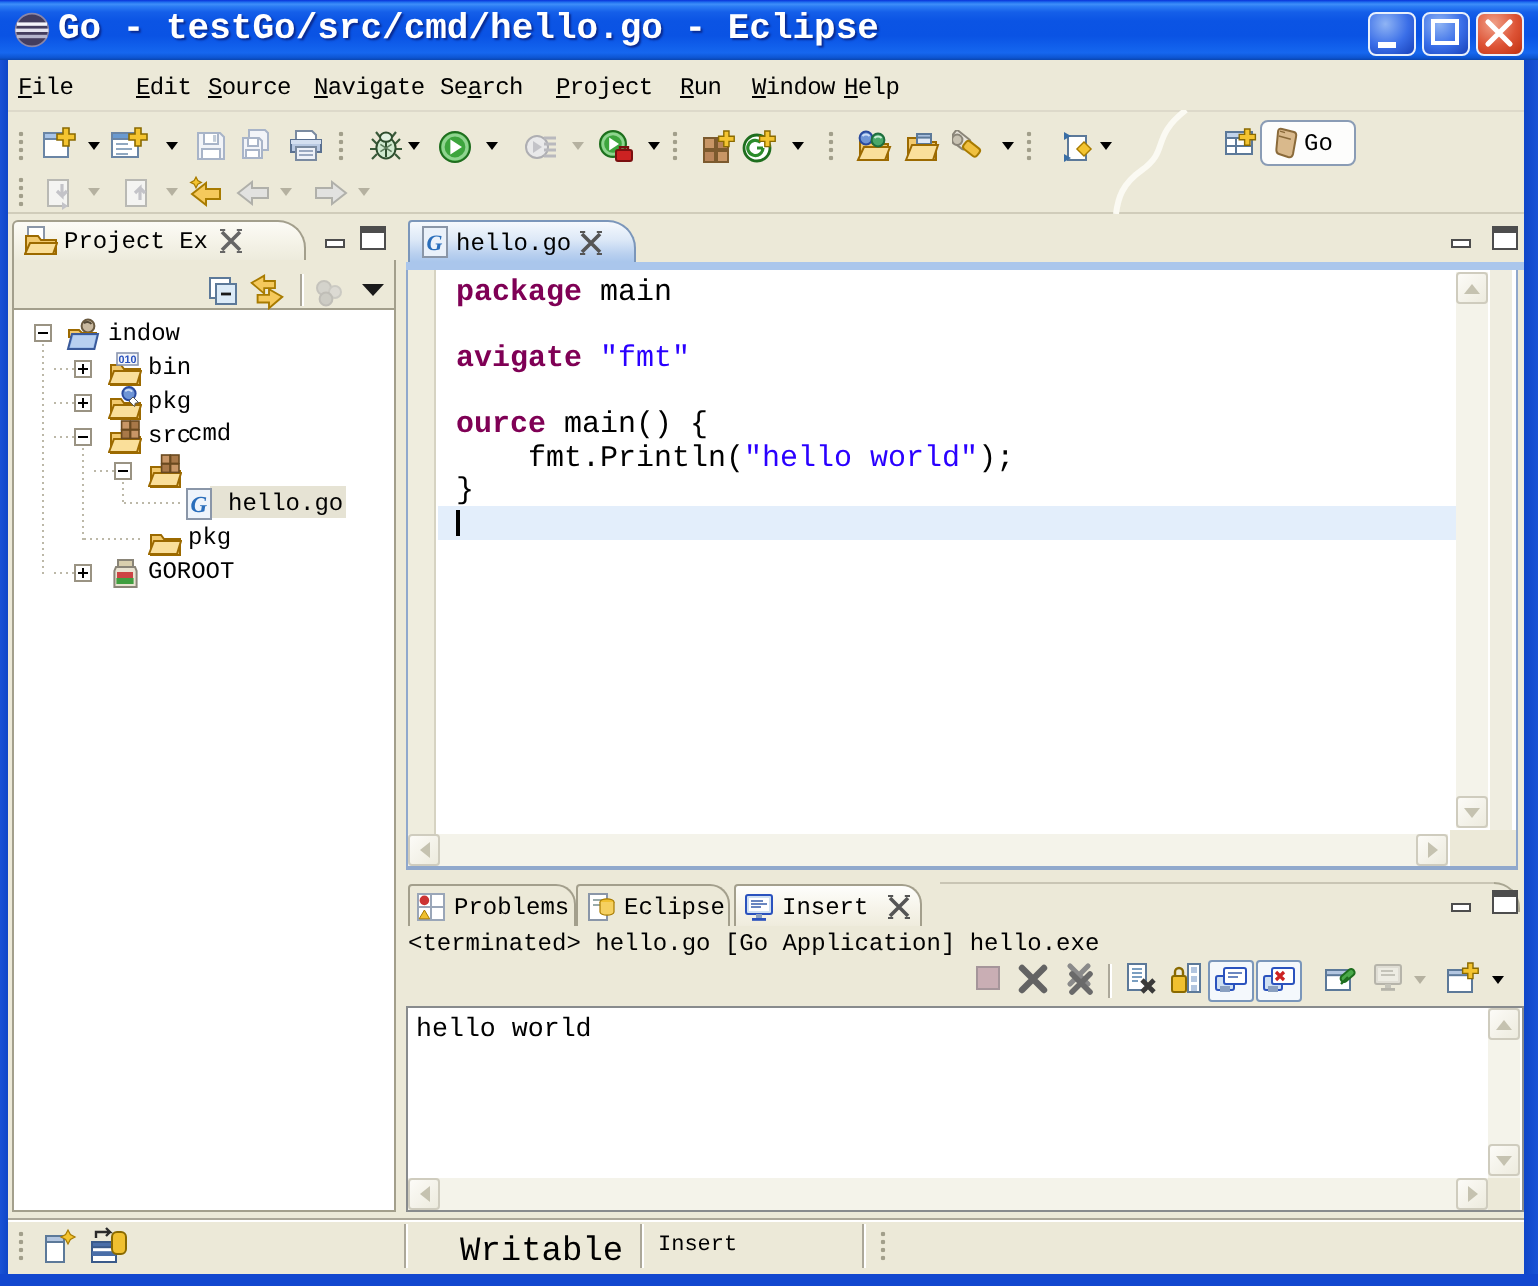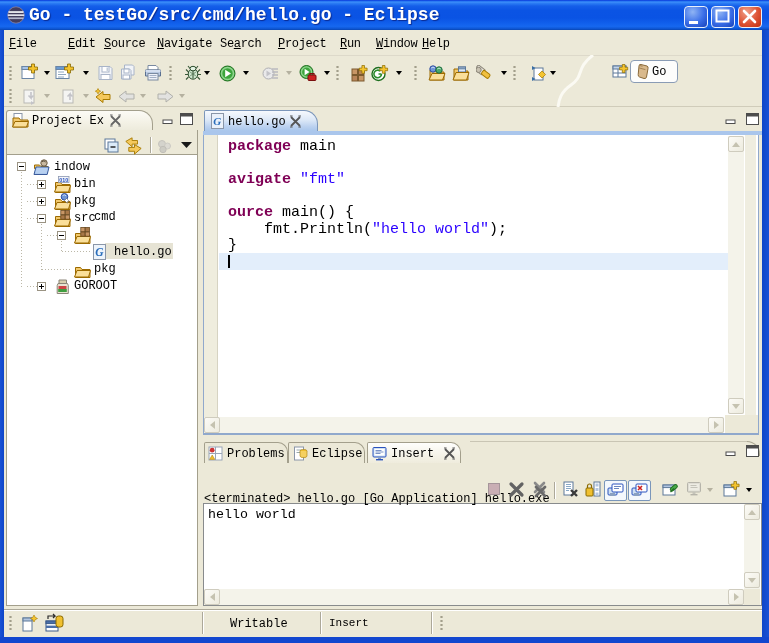--- a/index.html
+++ b/index.html
@@ -436,21 +436,21 @@
  <path d="M2 2 L11 11 M11 2 L2 11" stroke="#555" stroke-width="1.8"></path>
  <path d="M1 1 l2.6 0 M9.4 1 l2.6 0 M1 12 l2.6 0 M9.4 12 l2.6 0" stroke="#555" stroke-width="1"></path>
 </svg>
 <svg class="abs" style="left:724px;top:445px" width="15" height="12" viewBox="0 0 15 12">
  <rect x="2" y="7" width="9" height="3.5" fill="#fff" stroke="#4d4d4d"></rect>
 </svg>
 <svg class="abs" style="left:745px;top:445px" width="15" height="12" viewBox="0 0 15 12">
  <rect x="1.5" y="0.5" width="12" height="11" fill="#fff" stroke="#4d4d4d"></rect>
  <rect x="1.5" y="0.5" width="12" height="3" fill="#4d4d4d"></rect>
 </svg>
-<span class="vtxt" style="left:204px;top:492px">&lt;terminated&gt; hello.go [Go Application] hello.exe</span>
+<span class="vtxt" style="left:204px;top:465px">&lt;terminated&gt; hello.go [Go Application] hello.exe</span>
 
 <div class="abs" style="left:488px;top:483px;width:12px;height:12px;background:#c9aeb4;border:1px solid #a5959a"></div>
 <svg class="abs" style="left:508px;top:481px" width="17" height="17" viewBox="0 0 17 17">
  <path d="M3 3 L14 14 M14 3 L3 14" stroke="#636363" stroke-width="3.2" stroke-linecap="round"></path>
 </svg>
 <svg class="abs" style="left:530px;top:481px" width="19" height="17" viewBox="0 0 19 17">
  <path d="M5 2 L14 11 M14 2 L5 11" stroke="#8a8a8a" stroke-width="2.6" stroke-linecap="round"></path>
  <path d="M6 6 L15 15 M15 6 L6 15" stroke="#6a6a6a" stroke-width="2.8" stroke-linecap="round"></path>
 </svg>
 <div class="vsep" style="left:554px;top:482px;height:17px"></div>
@@ -520,17 +520,17 @@
  <path d="M14 2 l1.2 2.3 2.3 1.2 -2.3 1.2 -1.2 2.3 -1.2-2.3 -2.3-1.2 2.3-1.2 z" fill="#f4c430" stroke="#a87b00" stroke-width="0.6"></path>
 </svg>
 <svg class="abs" style="left:44px;top:613px" width="22" height="20" viewBox="0 0 22 20">
  <rect x="2" y="8" width="12" height="10" fill="#fff" stroke="#3a5a8a"></rect>
  <rect x="2" y="8" width="12" height="2.6" fill="#4a6ea8" stroke="#3a5a8a"></rect>
  <rect x="2" y="12.6" width="12" height="2.4" fill="#4a6ea8"></rect>
  <rect x="12" y="3" width="7" height="11" rx="2.5" fill="#f0c030" stroke="#8a6a00"></rect>
  <path d="M4 6 v-3 h7 l-2 -2 M11 3 l-2 2" fill="none" stroke="#2a2a2a" stroke-width="1.2"></path>
 </svg>
 <div class="vsep" style="left:202px;top:612px;height:22px"></div>
-<span class="vtxt" style="left:230px;top:617px;font-size:12px">Writable</span>
+<span class="vtxt" style="left:230px;top:617px;font-size:17px">Writable</span>
 <div class="vsep" style="left:320px;top:612px;height:22px"></div>
 <span class="vtxt" style="left:329px;top:617px;font-size:11px">Insert</span>
 <div class="vsep" style="left:431px;top:612px;height:22px"></div>
 <div class="grip" style="left:440px;top:615px"></div>
 
 </body></html>

